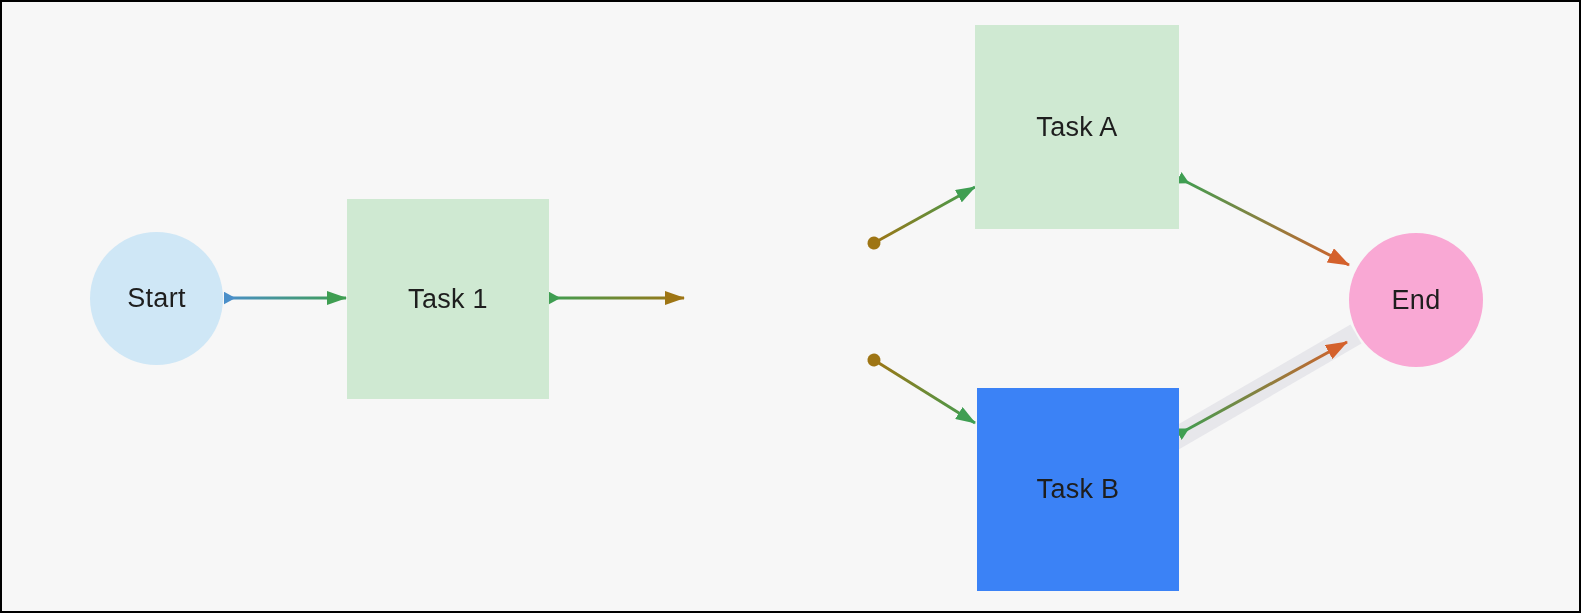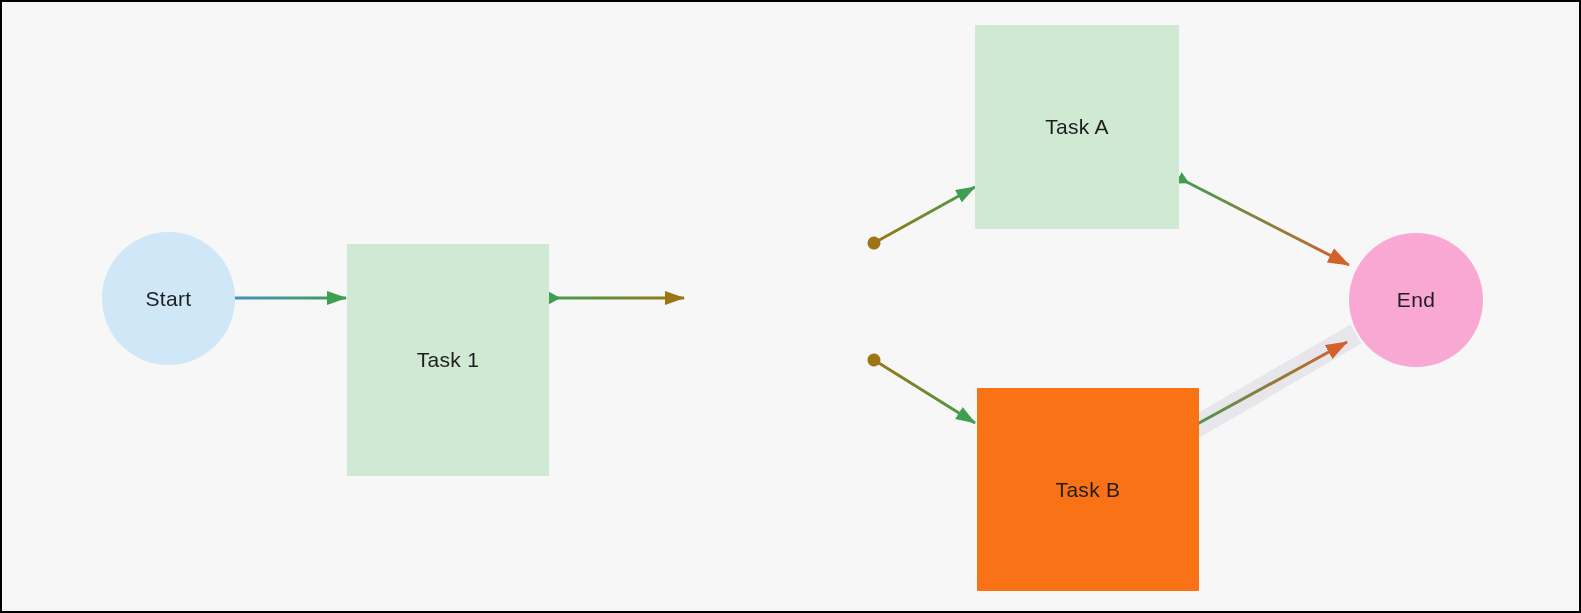--- a/index.html
+++ b/index.html
@@ -19,30 +19,30 @@
   .edges-layer {
     position: absolute; left: 0; top: 0;
     width: 1581px; height: 613px;
     pointer-events: none;
   }
   .edges-layer line { pointer-events: stroke; cursor: pointer; }
   .node {
     position: absolute;
     display: flex; align-items: center; justify-content: center;
     color: #1e1e1e;
-    font-size: 21px;
+    font-size: 27px;
     letter-spacing: 0.3px;
     cursor: pointer;
     user-select: none;
     text-align: center;
   }
-  .node-start  { left: 100px;  top: 230px; width: 133px; height: 133px; border-radius: 50%; background: #cfe7f6; }
-  .node-task1  { left: 345px; top: 197px; width: 202px; height: 232px; background: #cfe9d2; margin-top: 45px; }
+  .node-start  { left: 88px;  top: 230px; width: 133px; height: 133px; border-radius: 50%; background: #cfe7f6; }
+  .node-task1  { left: 345px; top: 197px; width: 202px; height: 200px; background: #cfe9d2; }
   .node-taska  { left: 973px; top: 23px;  width: 204px; height: 204px; background: #cfe9d2; }
-  .node-taskb  { left: 975px; top: 386px; width: 222px; height: 203px; background: #f97316; }
+  .node-taskb  { left: 975px; top: 386px; width: 202px; height: 203px; background: #3b82f6; }
   .node-end    { left: 1347px; top: 231px; width: 134px; height: 134px; border-radius: 50%; background: #f9a8d4; }
   .node-decision { left: 684px; top: 204px; width: 189px; height: 188px; background: transparent; }
   .diamond-shape {
     position: absolute; left: 28px; top: 27.5px;
     width: 133px; height: 133px;
     background: #f9d67f;
     transform: rotate(45deg);
   }
   .node-label { position: relative; z-index: 2; white-space: nowrap; }
 </style>

